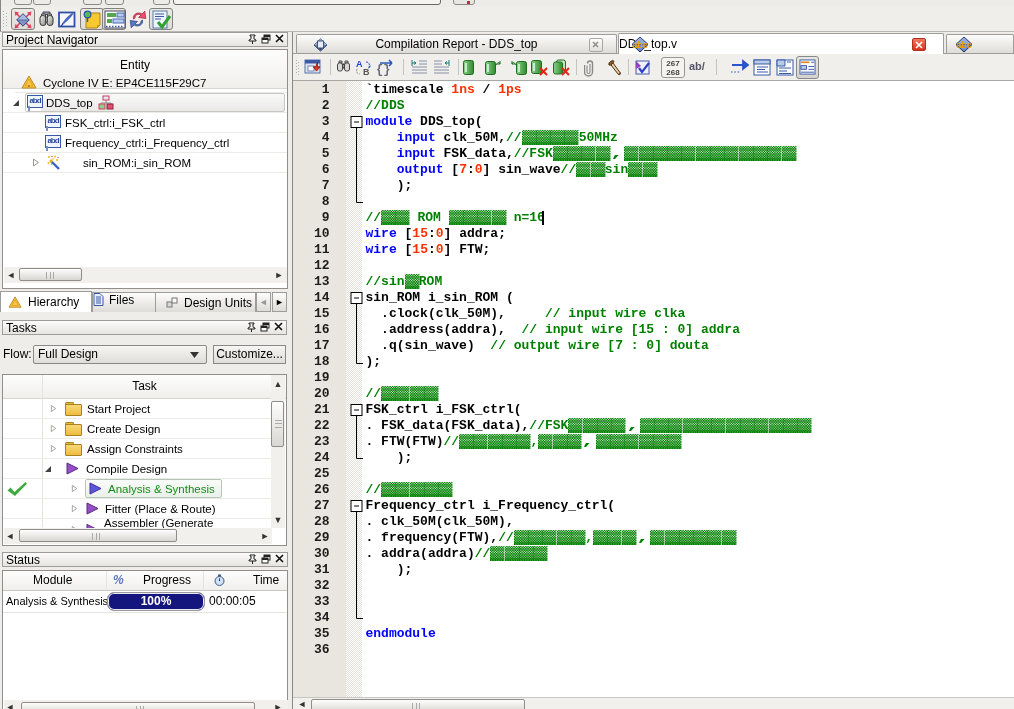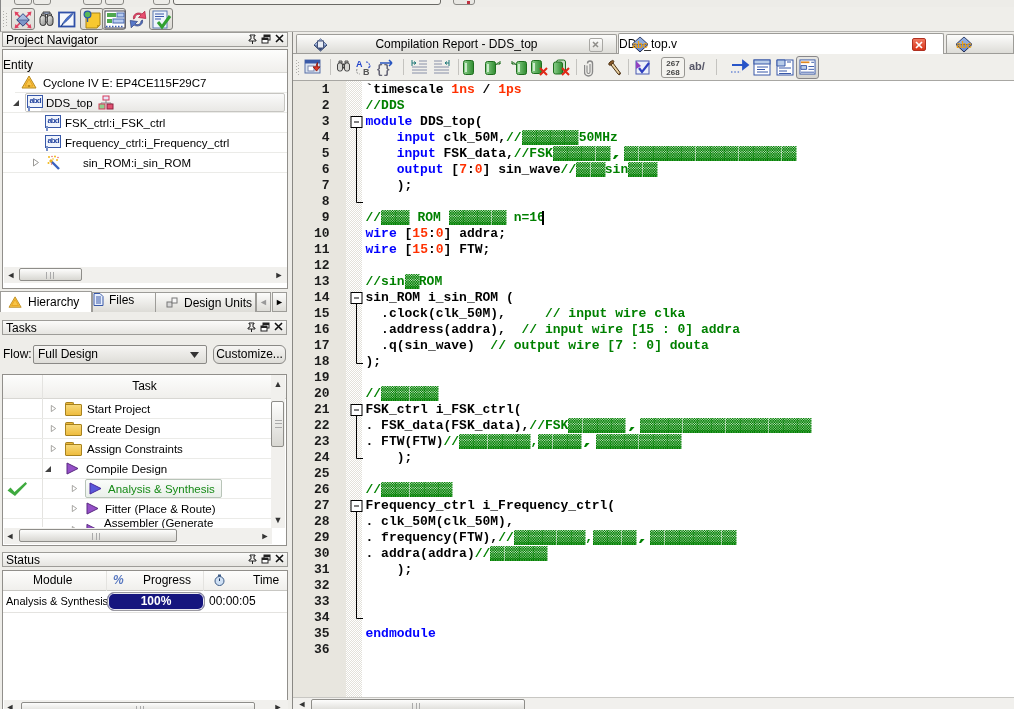--- a/index.html
+++ b/index.html
@@ -132,21 +132,21 @@
           <rect x="3" y="1" width="6" height="2" fill="#222"></rect>
           <rect x="1" y="4" width="6" height="5" fill="#fff" stroke="#222"></rect>
           <rect x="1" y="4" width="6" height="2" fill="#222"></rect>
         </svg>
   <svg width="9" height="9" viewBox="0 0 9 9">
           <path d="M1 1l7 7M8 1l-7 7" stroke="#111" stroke-width="1.6"></path>
         </svg>
  </span>
 </div>
 <div class="box" style="left:2px;top:49px;width:286px;height:240px">
- <div style="position:absolute;left:0;top:0;right:0;height:23px;background:linear-gradient(#fdfdfc,#f0efec);border-bottom:1px solid #d8d7d3;line-height:30px;text-align:left;padding-right:20px">Entity</div>
+ <div style="position:absolute;left:0;top:0;right:0;height:39px;background:linear-gradient(#fdfdfc,#f0efec);border-bottom:1px solid #d8d7d3;line-height:30px;text-align:center;padding-right:20px">Entity</div>
  <div class="treerow" style="top:23px;left:12px;right:0;padding-left:6px">
    <svg width="17" height="15" viewBox="0 0 17 15" style="margin-right:5px">
           <path d="M8 1L15 13H1z" fill="#f7c64a" stroke="#b98a1f"></path>
           <path d="M8 4l4 7H4z" fill="none" stroke="#e8a11c" stroke-width="1"></path>
           <circle cx="8" cy="11" r="0.8" fill="#7a5500"></circle>
         </svg>
    Cyclone IV E: EP4CE115F29C7
  </div>
  <div class="treerow" style="top:43px;left:0;right:0">
    <div style="position:absolute;left:22px;right:2px;top:0px;height:19px;border:1px solid #c6c5c1;border-radius:2px;background:linear-gradient(#fafafa,#e9e8e5)"></div>
@@ -237,21 +237,21 @@
   <svg width="9" height="9" viewBox="0 0 9 9">
           <path d="M1 1l7 7M8 1l-7 7" stroke="#111" stroke-width="1.6"></path>
         </svg>
  </span>
 </div>
 <div class="abs" style="left:3px;top:345px;height:19px;line-height:18px">Flow:</div>
 <div class="abs" style="left:33px;top:345px;width:174px;height:19px;border:1px solid #8a8986;border-radius:2px;background:linear-gradient(#f6f5f3,#deddd8);line-height:17px;padding-left:4px">Full Design
  <svg width="9" height="6" viewBox="0 0 9 6" style="position:absolute;right:7px;top:6px">
         <path d="M0 0h9L4.5 6z" fill="#333"></path>
       </svg></div>
-<div class="abs" style="left:213px;top:345px;width:73px;height:19px;border:1px solid #8a8986;border-radius:6px;background:linear-gradient(#f6f5f3,#deddd8);line-height:17px;text-align:center">Customize...</div>
+<div class="abs" style="left:213px;top:345px;width:73px;height:19px;border:1px solid #8a8986;border-radius:0;background:linear-gradient(#f6f5f3,#deddd8);line-height:17px;text-align:center">Customize...</div>
 <div class="box" style="left:2px;top:374px;width:285px;height:172px">
  <div style="position:absolute;left:0;top:0;right:0;height:24px;background:linear-gradient(#fdfdfc,#f0efec);border-bottom:1px solid #d8d7d3;line-height:23px;text-align:center">Task</div>
  <div class="colsep" style="left:39px;top:0;bottom:18px"></div>
  <div class="taskrow" style="top:24px;left:0;width:269px;padding-left:47px"><svg width="7" height="9" viewBox="0 0 8 9" style="flex:none;margin-right:8px">
           <path d="M1.5 1l5 3.5-5 3.5z" fill="#fff" stroke="#9a9996"></path>
         </svg><span class="folder" style="margin-right:6px"></span>Start Project</div>
  <div class="taskrow" style="top:44px;left:0;width:269px;padding-left:47px"><svg width="7" height="9" viewBox="0 0 8 9" style="flex:none;margin-right:8px">
           <path d="M1.5 1l5 3.5-5 3.5z" fill="#fff" stroke="#9a9996"></path>
         </svg><span class="folder" style="margin-right:6px"></span>Create Design</div>
  <div class="taskrow" style="top:64px;left:0;width:269px;padding-left:47px"><svg width="7" height="9" viewBox="0 0 8 9" style="flex:none;margin-right:8px">

